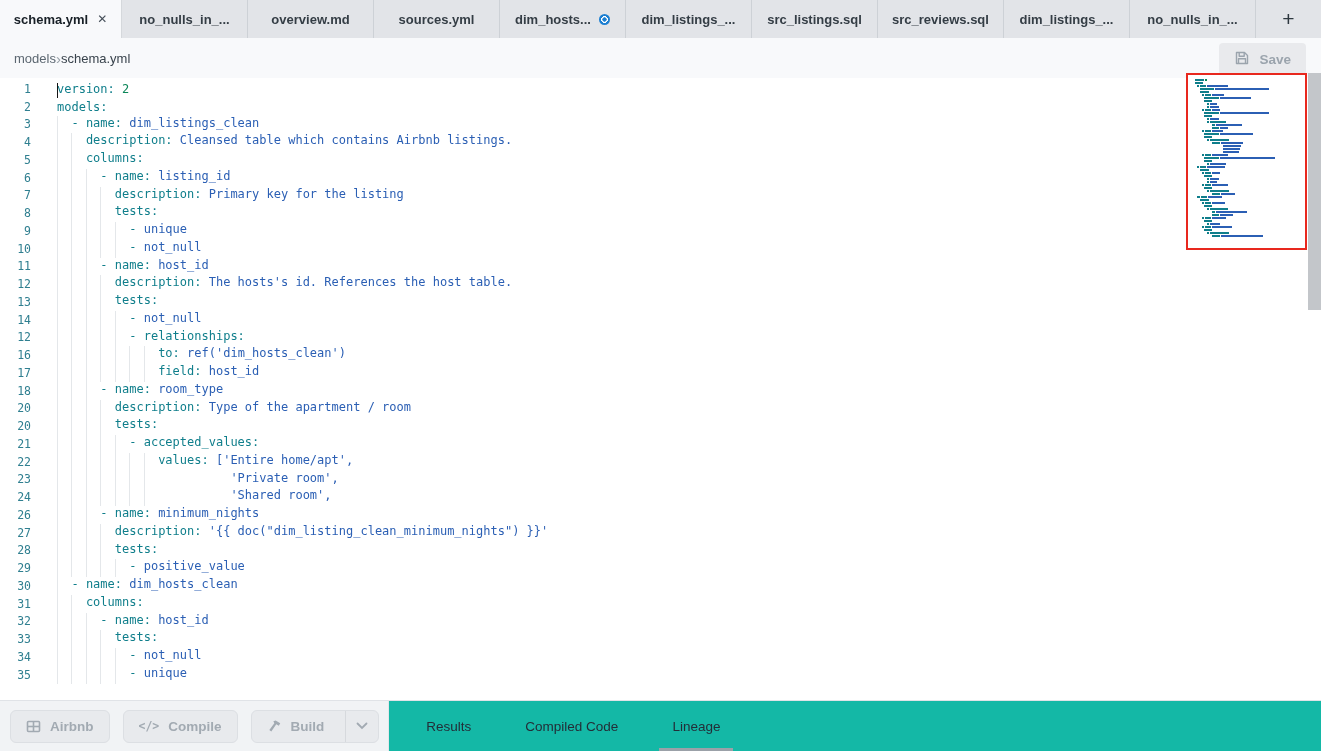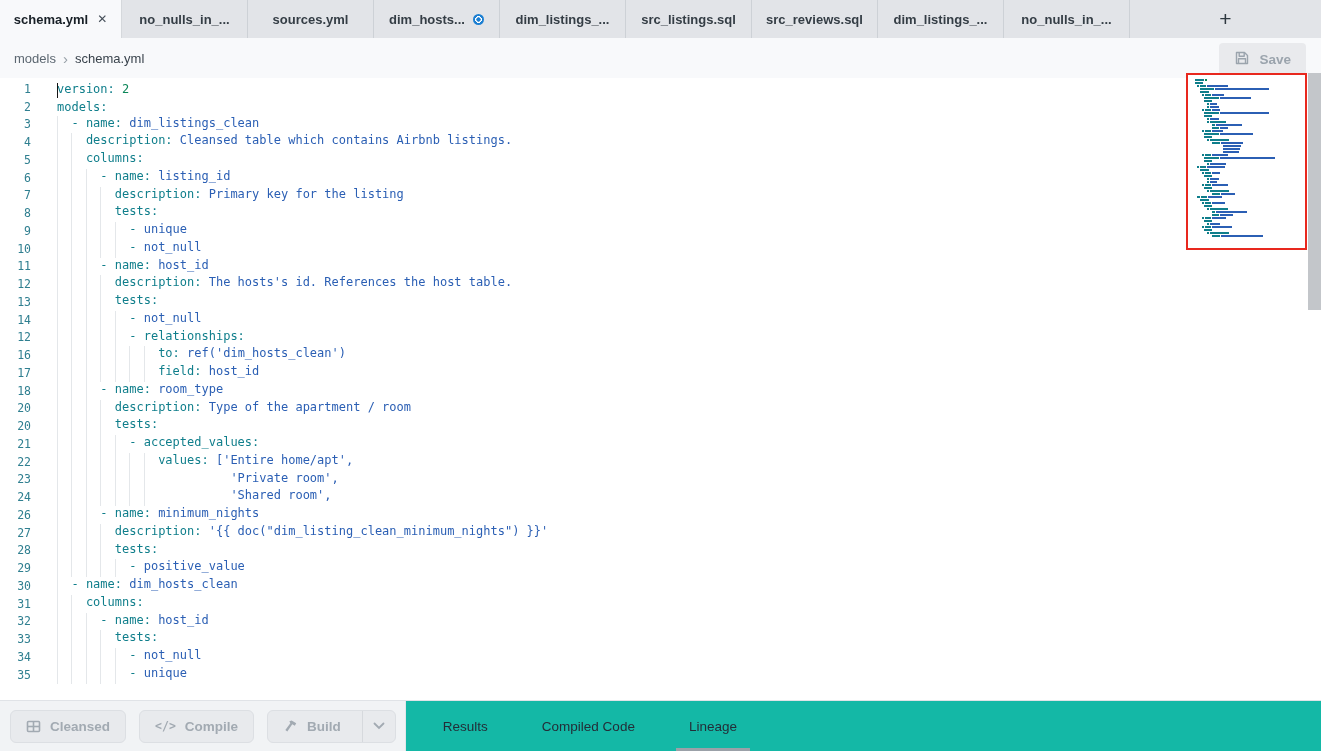--- a/index.html
+++ b/index.html
@@ -18,21 +18,21 @@
        padding:0 8px;cursor:pointer;white-space:nowrap}
   .tab.active{background:#f8f9fb;min-width:122px;color:#171f26;border-right:1px solid #d5d8dc}
   .tab-close{font-size:12px;color:#444e58;margin-left:9px;font-weight:400}
   .tab-dot{width:11px;height:11px;border-radius:50%;margin-left:8px;flex:none;
        background:radial-gradient(circle at 50% 50%, var(--dot) 0 1.9px, #ffffff 2.4px 3.3px, var(--dot) 3.5px 5.6px)}
   .plus-tab{flex:1;display:flex;align-items:center;justify-content:center;
        font-size:21px;color:#2e3840;font-weight:400;cursor:pointer}
 
   
   .subbar{height:40px;background:#f8f9fb;display:flex;align-items:center;padding:0 14px;position:relative}
-  .breadcrumb{display:flex;align-items:flex-start;gap:7px;font-size:13px;color:#5c6membr771}
+  .breadcrumb{display:flex;align-items:flex-start;font-size:13px;color:#5c6membr771}
   .crumb-root{color:#5c6771}
   .crumb-sep{color:#97a0a8;font-size:15px;line-height:1}
   .crumb-file{color:#39434c}
   .save-btn{position:absolute;right:15px;top:5px;height:15px;display:flex;align-items:center;gap:9px;
        background:#e9eaed;border-radius:4px;padding:16px 15px;color:#9ba4ad;
        font-size:13.5px;font-weight:600;cursor:default}
 
   
   .codewrap{position:absolute;top:78px;left:0;width:1321px;height:622px;overflow:hidden;background:#fff}
   .code{padding-top:2px}
@@ -79,20 +79,23 @@
 <div class="app">
 
   <div class="tabbar">
 
     <div class="tab active">
         <span class="tab-label">schema.yml</span>
         <span class="tab-close">✕</span>
       </div>
       <div class="tab">
         <span class="tab-label">no_nulls_in_...</span>
+      </div>
+      <div class="tab">
+        <span class="tab-label">overview.md</span>
       </div>
       <div class="tab">
         <span class="tab-label">sources.yml</span>
       </div>
       <div class="tab">
         <span class="tab-label">dim_hosts...</span>
         <span class="tab-dot"></span>
       </div>
       <div class="tab">
         <span class="tab-label">dim_listings_...</span>
@@ -231,21 +234,21 @@
   <div class="bottombar">
     <div class="actions">
       <div class="abtn">
         <span>
           <svg width="15" height="15" viewBox="0 0 15 15" fill="none" stroke="#a2aab2" stroke-width="1.6">
             <rect x="1.5" y="2.5" width="12" height="10" rx="1"></rect>
             <line x1="1.5" y1="7.5" x2="13.5" y2="7.5"></line>
             <line x1="7.5" y1="2.5" x2="7.5" y2="12.5"></line>
           </svg>
         </span>
-        <span>Cleansed</span>
+        <span>Airbnb</span>
       </div>
       <div class="abtn">
         <span class="code-glyph">&lt;/&gt;</span>
         <span>Compile</span>
       </div>
       <div class="abtn split">
         <div class="main">
           <span>
             <svg width="15" height="15" viewBox="0 0 16 16">
               <path d="M9.2 1.6 l4.9 3 -1.5 2.5 -2.7-1.4 -5.3 7.6 -2.1-1.5 5.3-7.4 -1-2z" fill="#a2aab2"></path>

